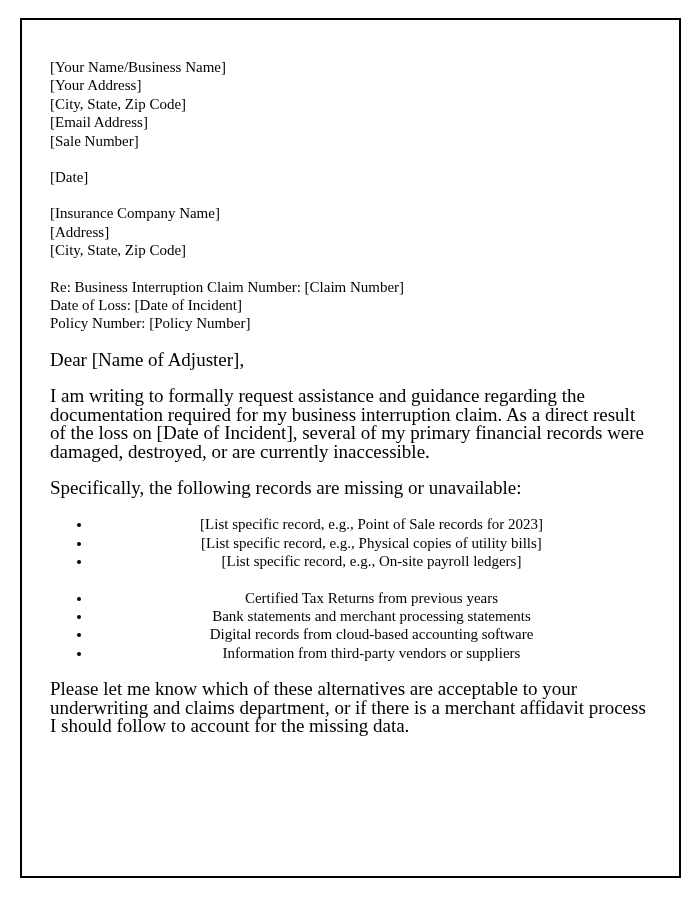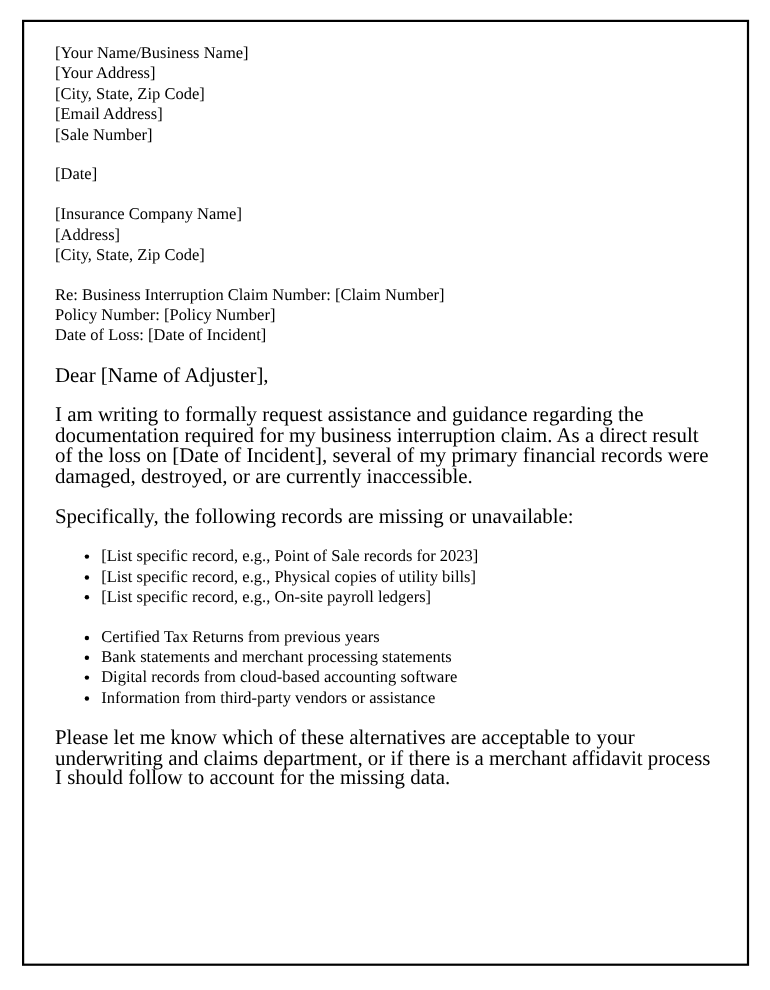--- a/index.html
+++ b/index.html
@@ -12,41 +12,42 @@
       color: #000000;
     }
     .page {
       position: absolute;
       left: 20px;
       top: 18px;
       width: 661px;
       height: 860px;
       border: 2px solid #000000;
       background: #ffffff;
-      padding: 20px 28px;
+      padding: 38px 28px;
       overflow: hidden;
     }
     .line {
       font-size: 15px;
       line-height: 18.4px;
     }
     .block { margin-bottom: 18px; }
     .page p {
       font-size: 19px;
       line-height: 18.4px;
       margin-bottom: 18px;
     }
     .page ul {
       margin: 0 0 18px 0;
       padding-left: 42px;
       list-style-type: disc;
     }
     .page li {
       font-size: 15px;
       line-height: 18.4px;
+      text-align: center;
     }
   </style>
 </head>
 <body>
 
 <div class="page">
 
   <div class="block">
     <div class="line">[Your Name/Business Name]</div>
     <div class="line">[Your Address]</div>
@@ -60,39 +61,39 @@
   </div>
 
   <div class="block">
     <div class="line">[Insurance Company Name]</div>
     <div class="line">[Address]</div>
     <div class="line">[City, State, Zip Code]</div>
   </div>
 
   <div class="block">
     <div class="line">Re: Business Interruption Claim Number: [Claim Number]</div>
+    <div class="line">Date of Loss: [Date of Incident]</div>
     <div class="line">Policy Number: [Policy Number]</div>
-    <div class="line">Date of Loss: [Date of Incident]</div>
   </div>
 
   <p>Dear [Name of Adjuster],</p>
 
   <p>I am writing to formally request assistance and guidance regarding the documentation required for my business interruption claim. As a direct result of the loss on [Date of Incident], several of my primary financial records were damaged, destroyed, or are currently inaccessible.</p>
 
   <p>Specifically, the following records are missing or unavailable:</p>
 
   <ul>
     <li>[List specific record, e.g., Point of Sale records for 2023]</li>
     <li>[List specific record, e.g., Physical copies of utility bills]</li>
     <li>[List specific record, e.g., On-site payroll ledgers]</li>
   </ul>
 
 
   <ul>
     <li>Certified Tax Returns from previous years</li>
     <li>Bank statements and merchant processing statements</li>
     <li>Digital records from cloud-based accounting software</li>
-    <li>Information from third-party vendors or assistance</li>
+    <li>Information from third-party vendors or suppliers</li>
   </ul>
 
   <p>Please let me know which of these alternatives are acceptable to your underwriting and claims department, or if there is a merchant affidavit process I should follow to account for the missing data.</p>
 
 </div>
 
 </body></html>

